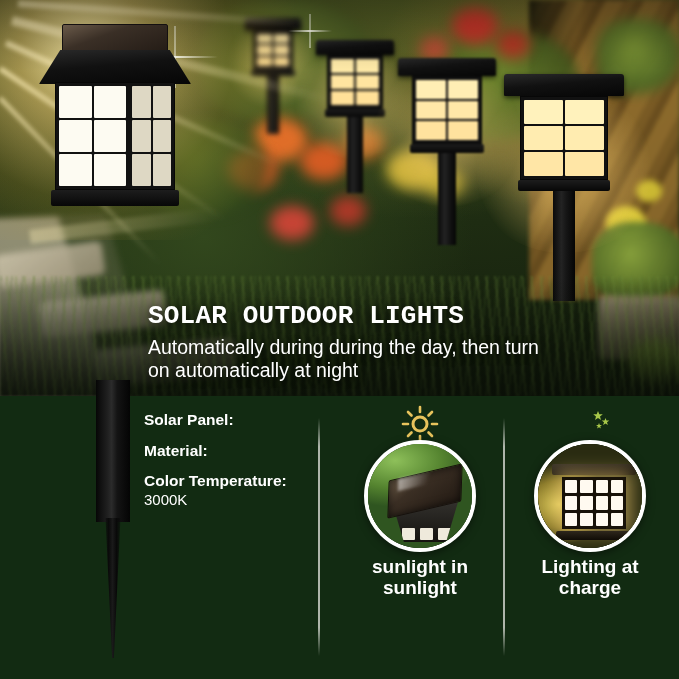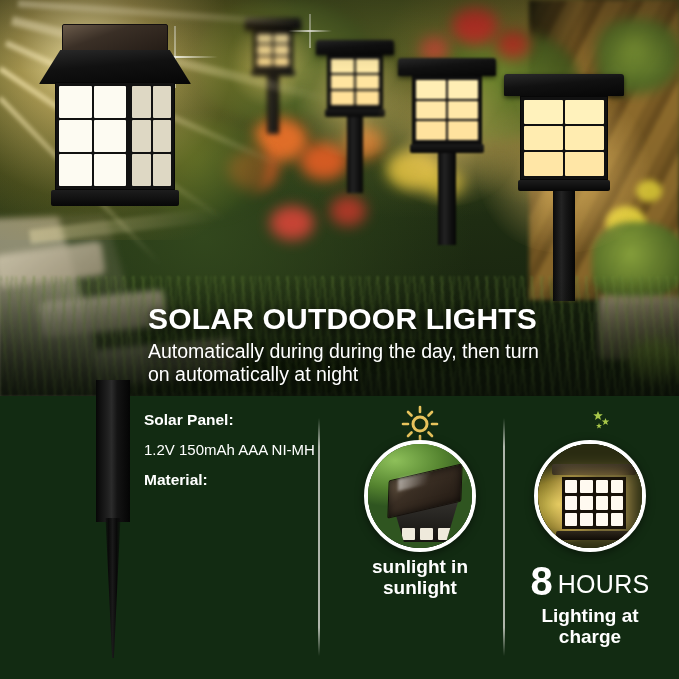--- a/index.html
+++ b/index.html
@@ -140,22 +140,22 @@
     background:linear-gradient(90deg,#060606 0%,#202020 34%,#2b2b2b 46%,#141414 62%,#040404 100%);
   }
 
   
   .headline {
     position:absolute; left:148px; top:303px; width:520px;
     color:#fff; z-index:14;
     text-shadow:0 2px 10px rgba(0,0,0,.75);
   }
   .headline h1 {
-    font-size:30px; font-weight:bold; letter-spacing:.2px;
-    line-height:1.04; white-space:nowrap;
+    font-size:26px; font-weight:bold; letter-spacing:.2px;
+    line-height:1.04; white-space:nowrap;font-family:Liberation Mono, monospace;
   }
   .headline p {
     margin-top:6px; font-size:19.5px; font-weight:400; line-height:1.18;
     max-width:400px;
   }
 
   
   .panel {
     position:absolute; left:0; top:396px; width:679px; height:283px;
     background:#122b12; z-index:8;
@@ -385,24 +385,27 @@
 
   <div class="panel">
     <div class="divider" style="left:318px;"></div>
     <div class="divider" style="left:503px;"></div>
 
     <div class="specs">
       <div class="spec">
         <div class="spec-label">Solar Panel:</div>
       </div>
       <div class="spec">
-        <div class="spec-value">1.2V 150mAh AAA NI-MH</div>
       </div>
       <div class="spec">
         <div class="spec-label">Material:</div>
+      </div>
+      <div class="spec">
+        <div class="spec-label">Color Temperature:</div>
+        <div class="spec-value">3000K</div>
       </div>
     </div>
 
     <div class="feature" style="left:338px;">
       <div class="f-icon">
         <svg width="40" height="40" viewBox="0 0 40 40" aria-hidden="true">
           <circle cx="20" cy="20" r="7" fill="none" stroke="#e8c35c" stroke-width="3"></circle>
           <g stroke="#e8c35c" stroke-width="2.6" stroke-linecap="round">
             <line x1="20" y1="3" x2="20" y2="8"></line>
             <line x1="20" y1="32" x2="20" y2="37"></line>
@@ -449,20 +452,17 @@
             <div class="nl-pane"></div>
             <div class="nl-pane"></div>
             <div class="nl-pane"></div>
           <div class="nl-pane"></div>
             <div class="nl-pane"></div>
             <div class="nl-pane"></div>
             <div class="nl-pane"></div>
         </div>
         <div class="nl-base"></div>
       </div>
-      <div class="f-hours">
-        <span class="f-num">8</span><span class="f-unit">HOURS</span>
-      </div>
       <div class="f-cap">Lighting at charge</div>
     </div>
   </div>
 
 </div>
 
 </body></html>

